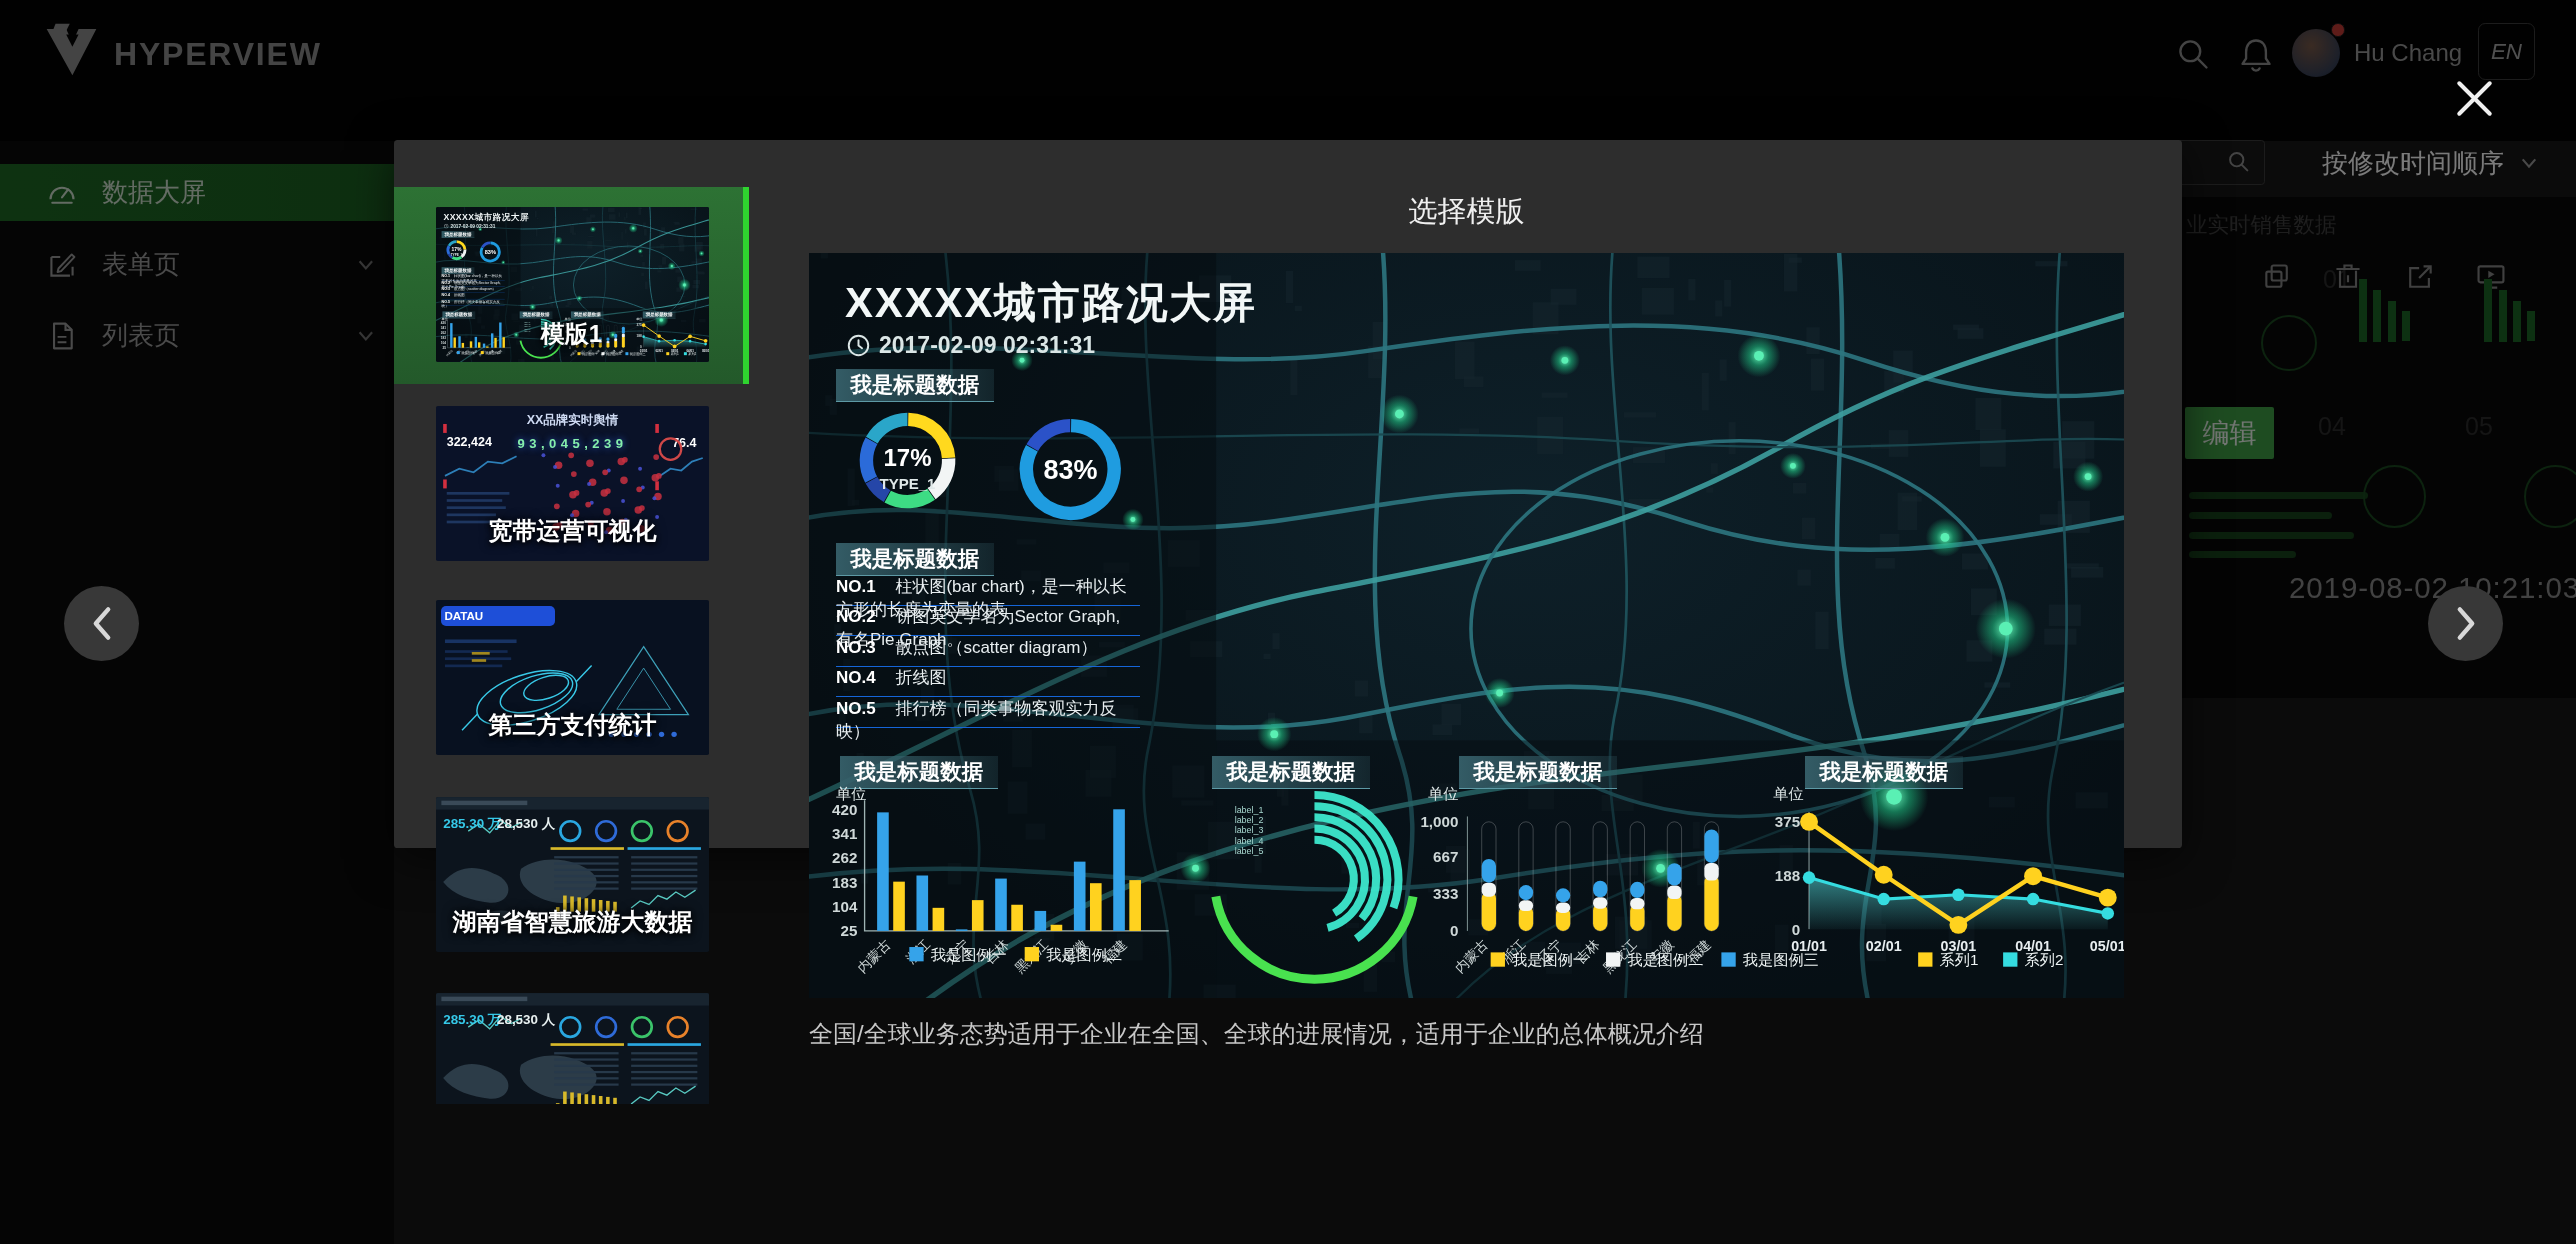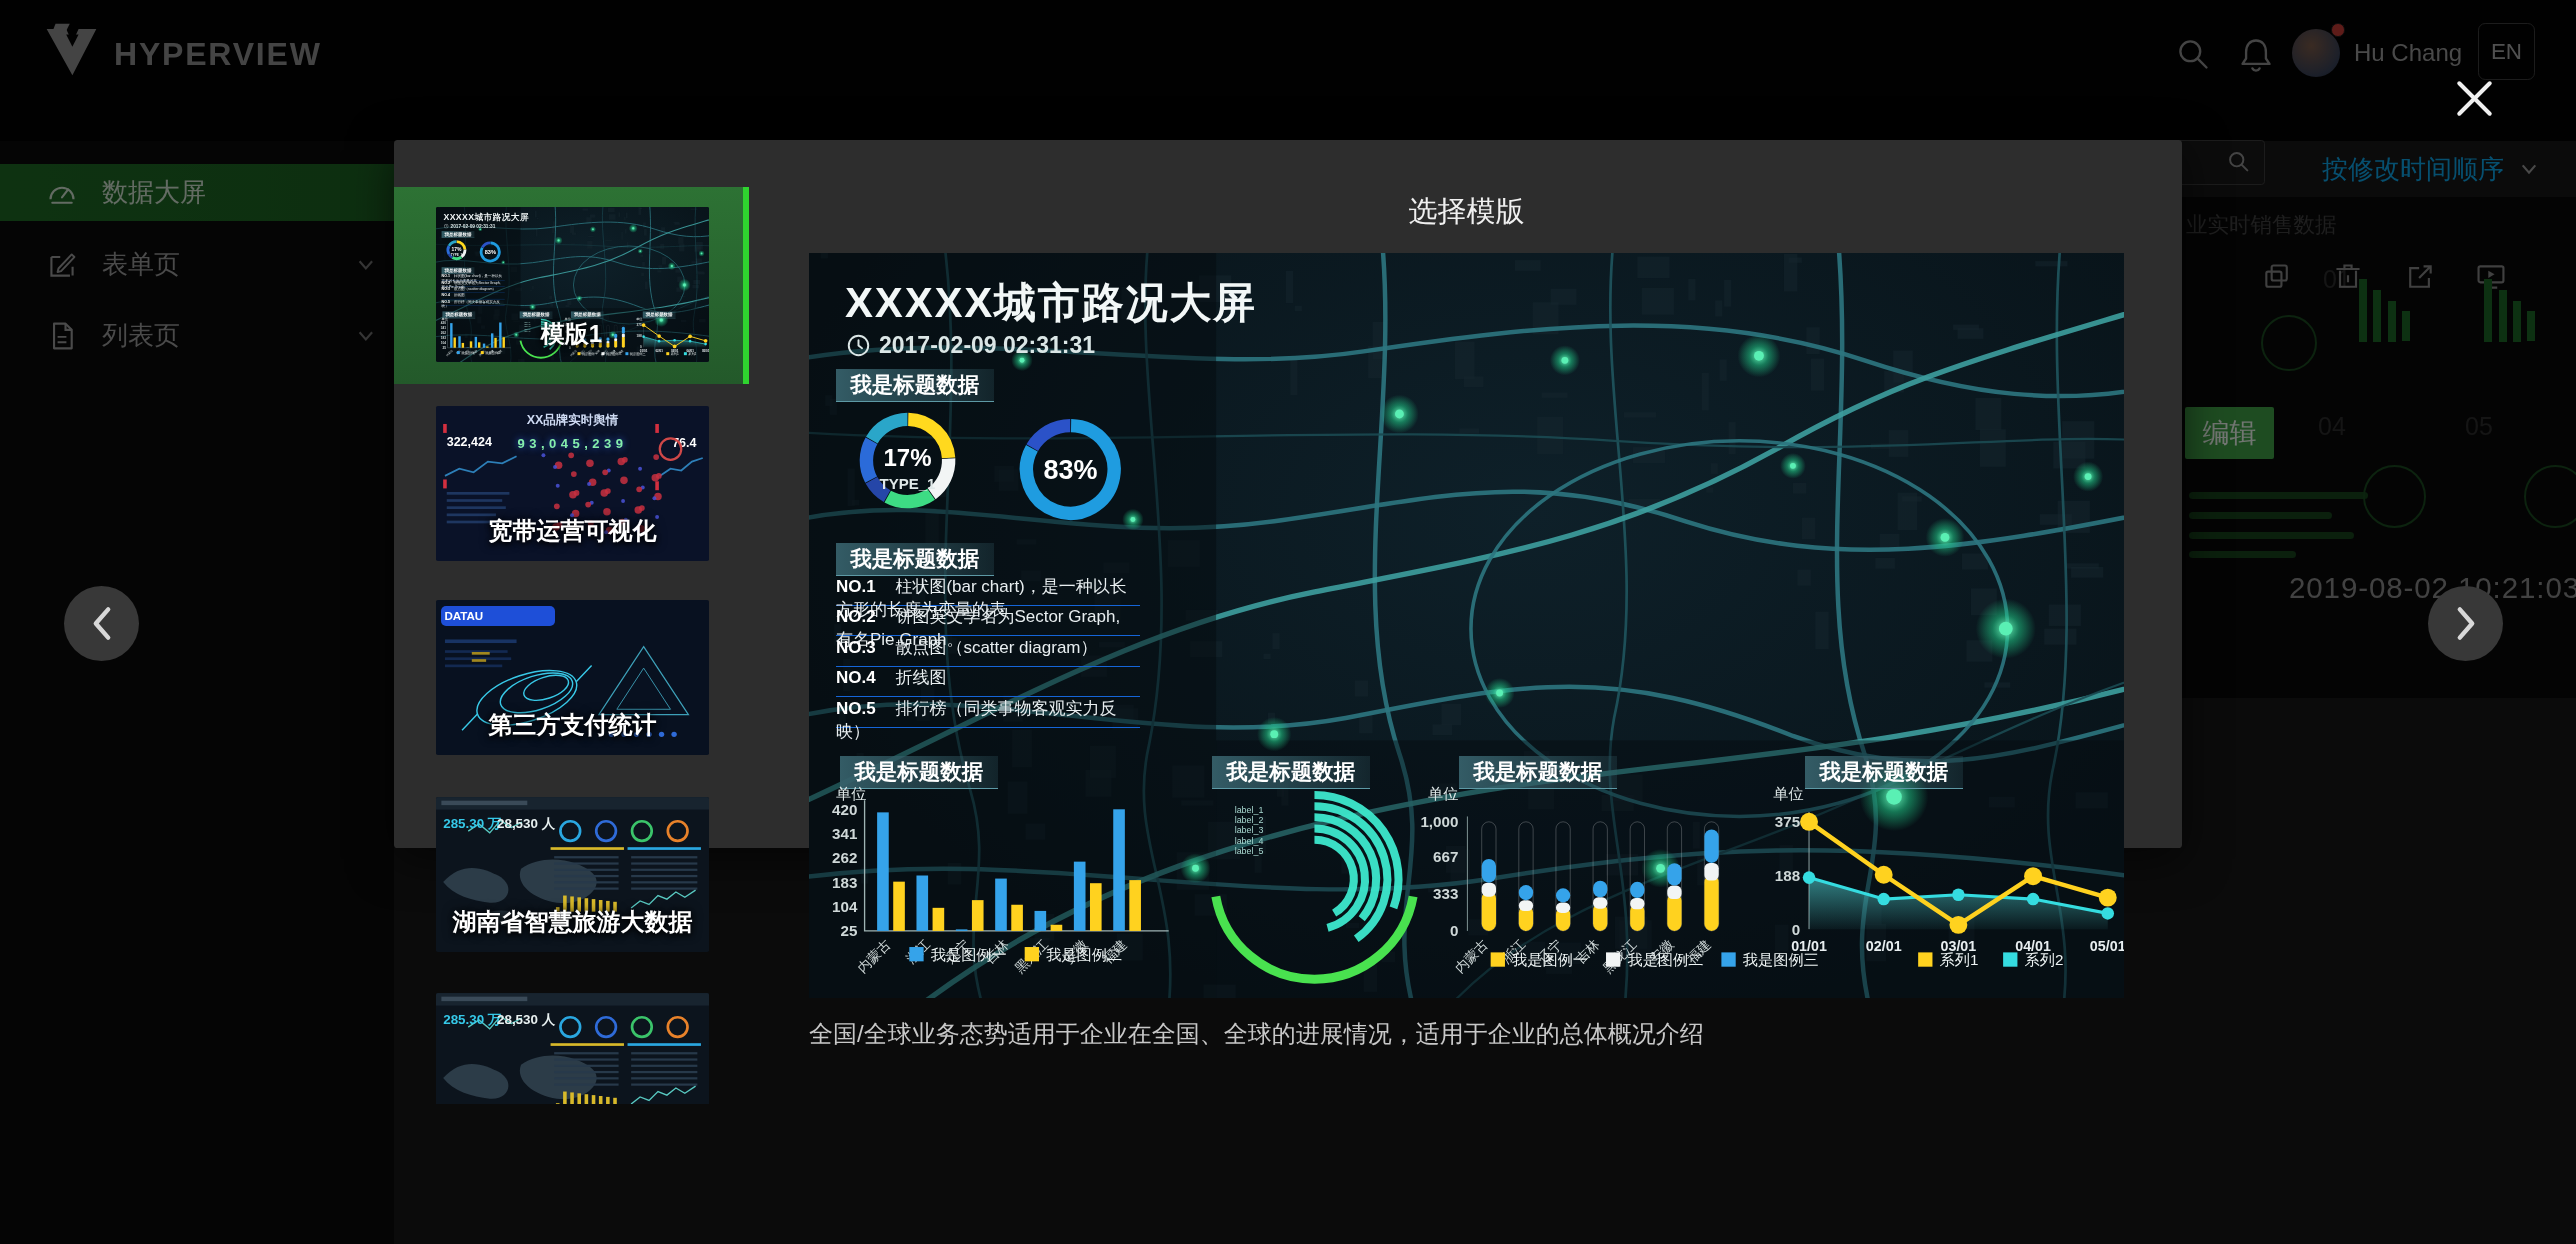--- a/index.html
+++ b/index.html
@@ -7,30 +7,30 @@
   #app{position:relative;width:2576px;height:1244px;overflow:hidden;background:#101010;}
   .abs{position:absolute;}
   
   #top-header{left:0;top:0;width:2576px;height:141px;background:#040404;}
   #brand-logo{left:43px;top:21.5px;width:57px;height:55px;}
   #brand-name{left:114px;top:36px;font-size:32px;font-weight:bold;letter-spacing:1.8px;color:#8f8f8f;}
   .hicon{top:36px;width:36px;height:36px;color:#8f8f8f;}
   #avatar{left:2292px;top:29px;width:48px;height:48px;border-radius:50%;background:radial-gradient(circle at 40% 35%,#7a5a48,#3a4258 70%,#222c3e);}
   #avatar-dot{left:2331px;top:23px;width:11.6px;height:11.6px;border-radius:50%;background:#c43b36;border:1.8px solid #1a1a1a;}
   #user-name{left:2354px;top:39px;font-size:24px;color:#9a9a9a;}
-  #lang-badge{left:2478px;top:23px;width:55px;height:55px;border:0.9px solid #3c3c3c;border-radius:7.2px;color:#a8a8a8;font-size:22.4px;display:flex;align-items:center;justify-content:center;}
+  #lang-badge{left:2478px;top:23px;width:55px;height:55px;border:0.9px solid #3c3c3c;border-radius:7.2px;color:#a8a8a8;font-size:22.4px;display:flex;align-items:center;justify-content:center;font-style:italic;}
   #sidebar{left:0;top:141px;width:394px;height:1103px;background:#0b0b0b;}
   .side-item{left:0;width:394px;height:57px;display:flex;align-items:center;color:#9c9c9c;font-size:26px;}
   .side-item.active{background:linear-gradient(90deg,#1e6a25,#1d6122);color:#cfe0cf;}
   .side-icon{margin-left:47px;margin-right:25px;width:30px;height:30px;flex:none;}
   .side-chevron{position:absolute;right:18px;width:19.7px;height:19.7px;}
   #content-bg{left:394px;top:141px;width:2182px;height:1103px;background:#181818;}
   #search-input{left:2004px;top:140px;width:259px;height:43px;border:0.9px solid #3c3c3c;border-radius:3.6px;background:#1b1b1b;}
   #toolbar-search-icon{left:2227px;top:150px;width:23px;height:23px;color:#8f8f8f;}
-  #sort-dropdown{left:2322px;top:151px;height:36px;display:flex;align-items:center;color:#0ea5e9;font-size:26px;}
+  #sort-dropdown{left:2322px;top:145px;height:36px;display:flex;align-items:center;color:#ffffff;font-size:26px;}
   #sort-chevron{margin-left:16px;width:18px;height:18px;}
   #bg-card{left:2148px;top:197px;width:537px;height:501px;background:#0a0a0a;border-radius:5.4px;overflow:hidden;}
   #bg-card-title{left:38px;top:12.5px;font-size:21.5px;color:#3f3f3f;}
   .card-icon{top:64px;width:32px;height:32px;color:#9c9c9c;opacity:.85;}
   .pnum{font-size:25px;color:#2d2d2d;}
   .gbar{position:absolute;background:#1d6627;width:8px;}
   #edit-button{left:37px;top:210px;width:89px;height:52px;background:#3f9f46;border:none;border-radius:2px;color:#eef7ee;font-size:27px;}
   #bg-timestamp{left:141px;top:374px;font-size:29.5px;color:#8a8a8a;letter-spacing:0.9px;}
   .gline{position:absolute;height:7.2px;background:#17431c;border-radius:3.6px;}
   .gring{position:absolute;border-radius:50%;border:2.7px solid #1a4a20;}

